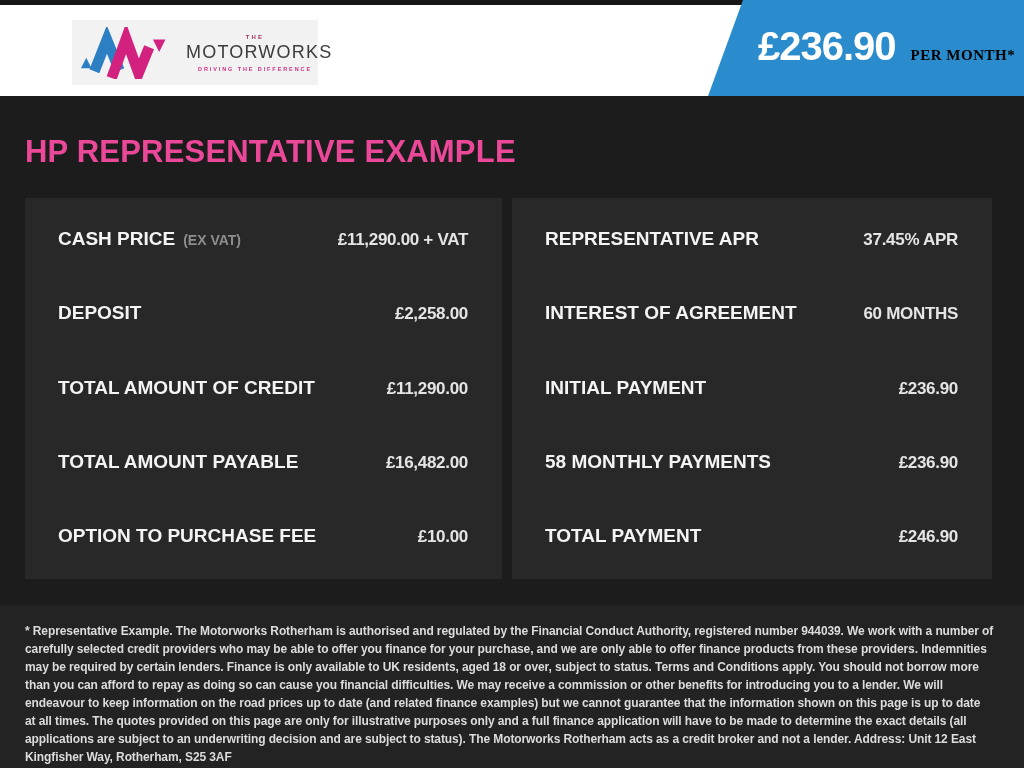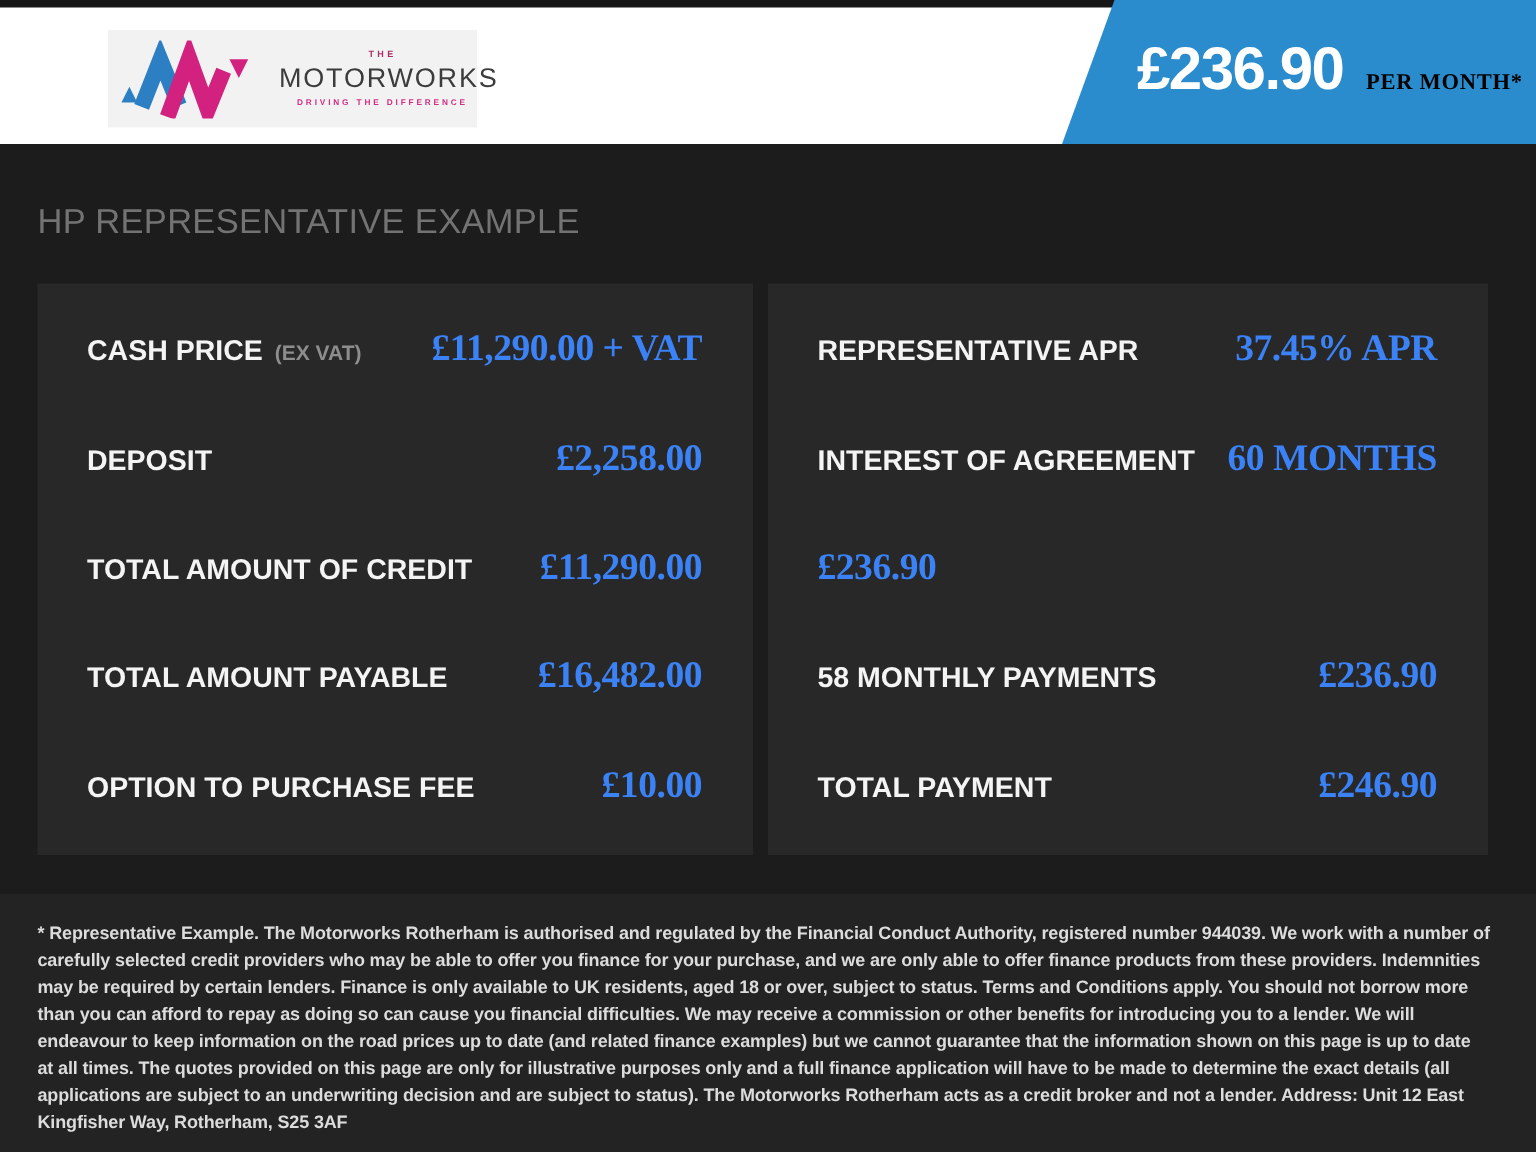--- a/index.html
+++ b/index.html
@@ -28,35 +28,35 @@
     background:#2a8ccc;
     clip-path:polygon(35px 0, 100% 0, 100% 100%, 0 100%);
     display:flex; align-items:baseline; gap:15px;
     padding:26px 0 0 50px;
   }
   .price-amount { color:#ffffff; font-size:40px; font-weight:700; letter-spacing:-1px; line-height:1; }
   .price-period { color:#000000; font-size:15px; font-weight:700; letter-spacing:0.5px;font-family:Liberation Serif, serif; }
 
   
   .main { background:#1c1c1c; padding:38px 21px 26px 25px; }
-  .page-title { color:#737373; font-size:23px; font-weight:400; letter-spacing:0.2px; margin-bottom:28px; }
+  .page-title { color:#ec4899; font-size:31px; font-weight:700; letter-spacing:0.2px; margin-bottom:28px; }
 
   .panels { display:flex; gap:10px;align-items:center; }
   .panel {
     background:#282828; height:381px;
     padding:30px 34px 32px 33px;
     display:flex; flex-direction:column; justify-content:space-between;
   }
   .panel-left  { width:477px; }
   .panel-right { width:480px; }
 
   .row { display:flex; justify-content:space-between; align-items:baseline; }
   .row-label { color:#f4f4f4; font-weight:700; font-size:19px; white-space:nowrap; }
   .row-note  { color:#8d8d8d; font-weight:700; font-size:14px; margin-left:8px; }
-  .row-value { color:#3b82f6; font-weight:700; font-size:25px; letter-spacing:-0.3px; white-space:nowrap;font-family:Liberation Serif, serif; }
+  .row-value { color:#e5e5e5; font-weight:700; font-size:17px; letter-spacing:-0.3px; white-space:nowrap; }
 
   
   .footer { background:#232323; height:172px; padding:17px 30px 0 25px; }
   .disclaimer {
     color:#dcdcdc; font-size:12px; font-weight:700; line-height:1.5;
     max-width:985px; letter-spacing:-0.1px;
   }
 </style>
 </head>
 <body>
@@ -115,20 +115,21 @@
     <div class="panel panel-right">
       <div class="row">
         <div class="row-label">REPRESENTATIVE APR</div>
         <div class="row-value">37.45% APR</div>
       </div>
       <div class="row">
         <div class="row-label">INTEREST OF AGREEMENT</div>
         <div class="row-value">60 MONTHS</div>
       </div>
       <div class="row">
+        <div class="row-label">INITIAL PAYMENT</div>
         <div class="row-value">£236.90</div>
       </div>
       <div class="row">
         <div class="row-label">58 MONTHLY PAYMENTS</div>
         <div class="row-value">£236.90</div>
       </div>
       <div class="row">
         <div class="row-label">TOTAL PAYMENT</div>
         <div class="row-value">£246.90</div>
       </div>

